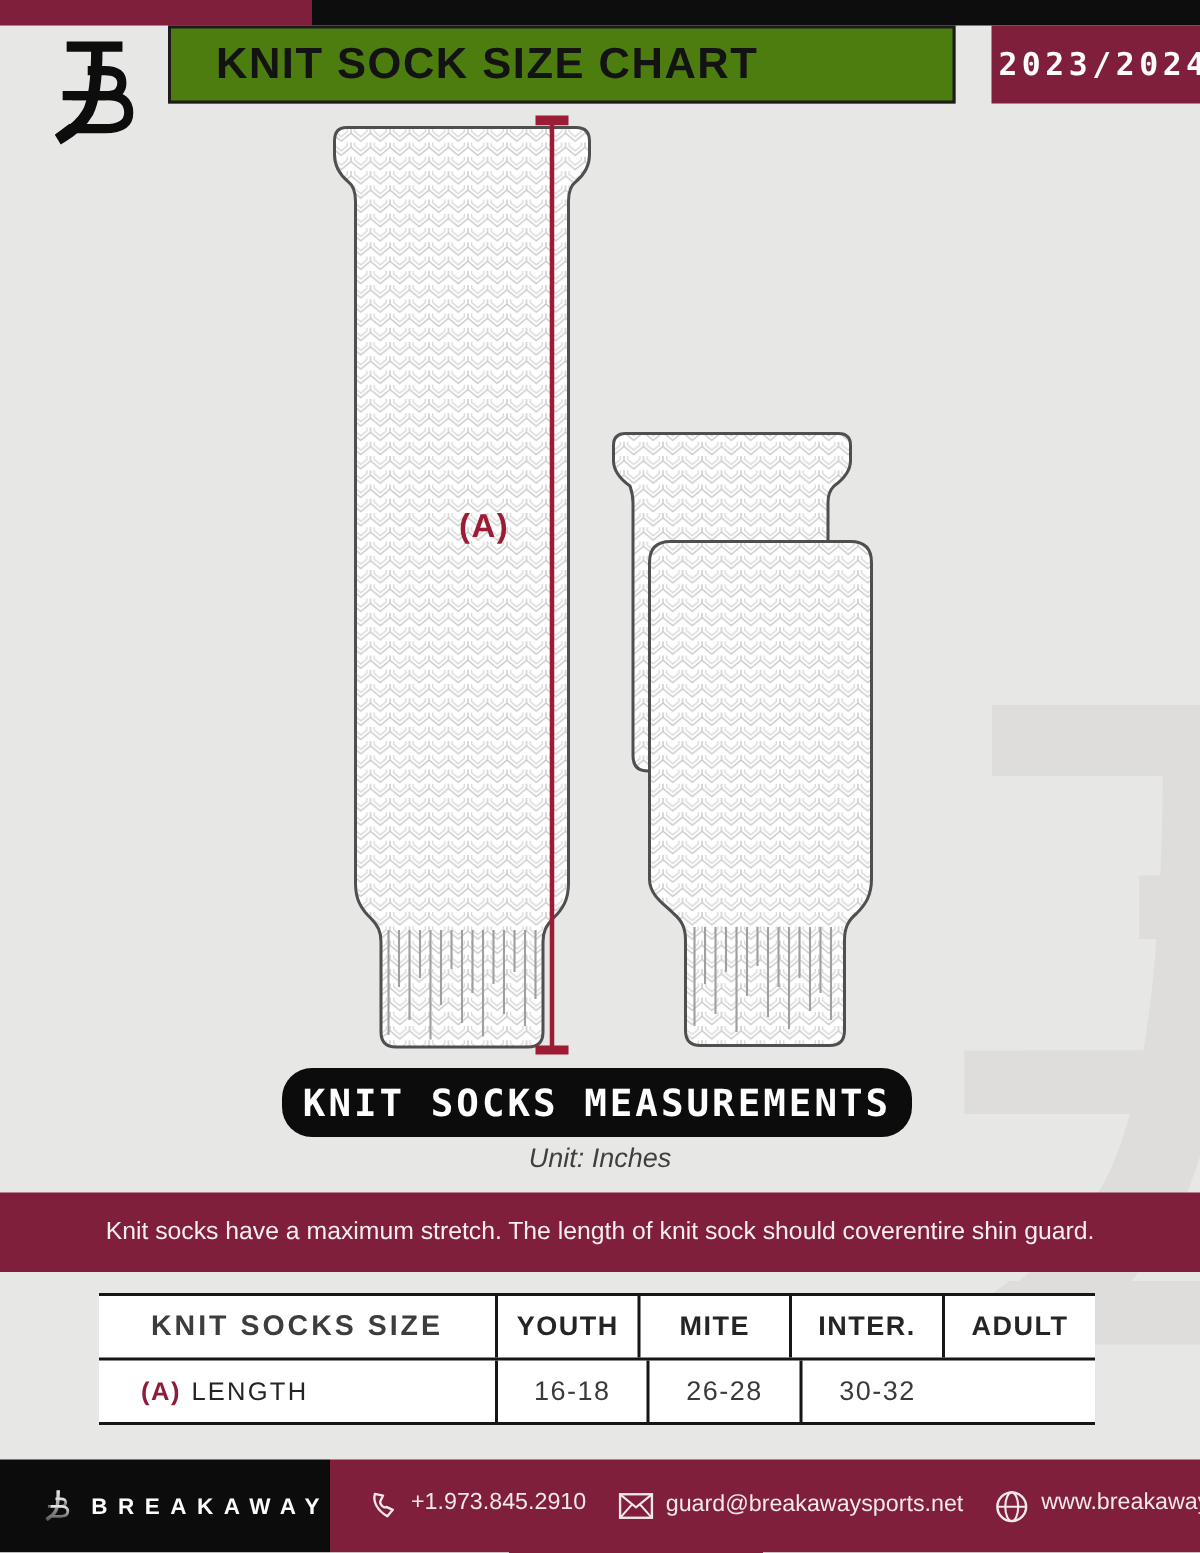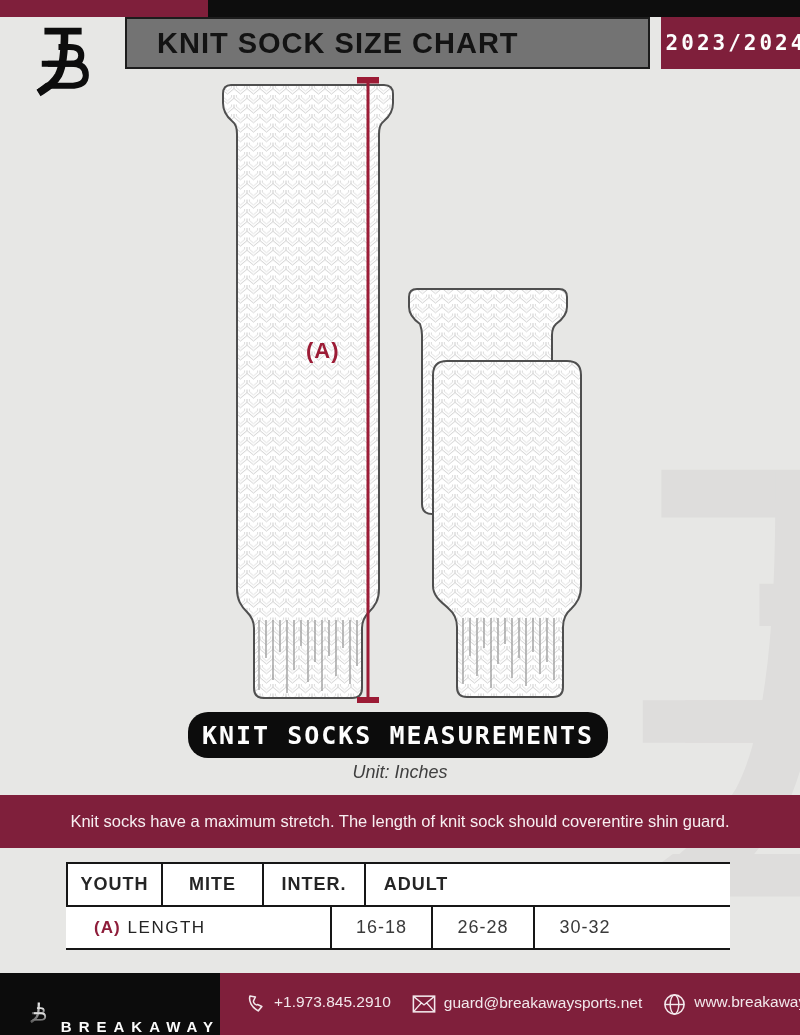--- a/index.html
+++ b/index.html
@@ -7,22 +7,22 @@
   body { font-family:"Liberation Sans", sans-serif; }
   #canvas {
     position:relative; width:800px; height:1035px;
     background:#e7e7e5; overflow:hidden; margin:0 auto;
   }
   
   .strip { position:absolute; top:0; height:17px; }
   .strip.maroon { left:0; width:208px; }
   .strip.black  { left:208px; width:592px; background:#0d0d0d; }
   .title-band {
-    position:absolute; left:125px; top:17px; width:525px; height:52px;
-    background:#737373; border:2px solid #1c1c1c;
+    position:absolute; left:112px; top:17px; width:525px; height:52px;
+    background:#4d7c0f; border:2px solid #1c1c1c;
     display:flex; align-items:center; padding-left:30px;
   }
   .title-band h1 {
     font-size:29px; font-weight:bold; letter-spacing:1px; color:#131313;
   }
   .year-box {
     position:absolute; left:650px; top:17px; width:150px; height:52px;
     display:flex; align-items:center; justify-content:center;
     font-family:"DejaVu Sans Mono", monospace; font-weight:bold;
     font-size:21px; letter-spacing:3px; color:#fdfdfd;margin-left:11px;
@@ -72,21 +72,21 @@
   .t-row.head .t-cell.first { font-size:19px; letter-spacing:2px; color:#3d3d3d; }
   .t-row.head .t-cell { font-weight:bold; font-size:18px; letter-spacing:1px; color:#252525; }
   .t-row.body .t-cell { font-size:18px; color:#3a3a3a; letter-spacing:1px; }
   .t-row.body .t-cell.first { justify-content:flex-start; padding-left:28px; }
   .row-label-a { font-weight:bold; color:#8e1d3a; font-size:17px; margin-right:7px; }
   .row-label-txt { font-size:17px; color:#242424; letter-spacing:1.5px; }
   
   .footer { position:absolute; left:0; top:973px; width:800px; height:62px; display:flex; }
   .footer .f-left {
     width:220px; height:100%; background:#0c0c0c;
-    display:flex; align-items:flex-end; padding-left:26px; gap:12px;
+    display:flex; align-items:center; padding-left:26px; gap:12px;
   }
   .f-brand { color:#fbfbfb; font-weight:bold; font-size:15px; letter-spacing:7px; }
   .footer .f-right {
     flex:1; height:100%;
     display:flex; align-items:center; padding-left:24px; gap:21px;
   }
   .contact { display:flex; gap:8px; color:#f2e7eb; font-size:15.5px; }
   .mar-bg { background:#7f1f3b; }
 </style>
 </head>
@@ -197,20 +197,21 @@
   <div class="measure-banner">KNIT SOCKS MEASUREMENTS</div>
   <div class="unit-line">Unit: Inches</div>
 
   <div class="notice mar-bg">
     <span>Knit socks have a maximum stretch. The length of knit sock should cover</span>
     <span>entire shin guard.</span>
   </div>
 
   <div class="size-table">
     <div class="t-row head">
+      <div class="t-cell first">KNIT SOCKS SIZE</div>
       <div class="t-cell c2">YOUTH</div>
       <div class="t-cell c1">MITE</div>
       <div class="t-cell c3">INTER.</div>
       <div class="t-cell c4">ADULT</div>
     </div>
     <div class="t-row body">
       <div class="t-cell first">
         <span class="row-label-a">(A)</span>
         <span class="row-label-txt">LENGTH</span>
       </div>

